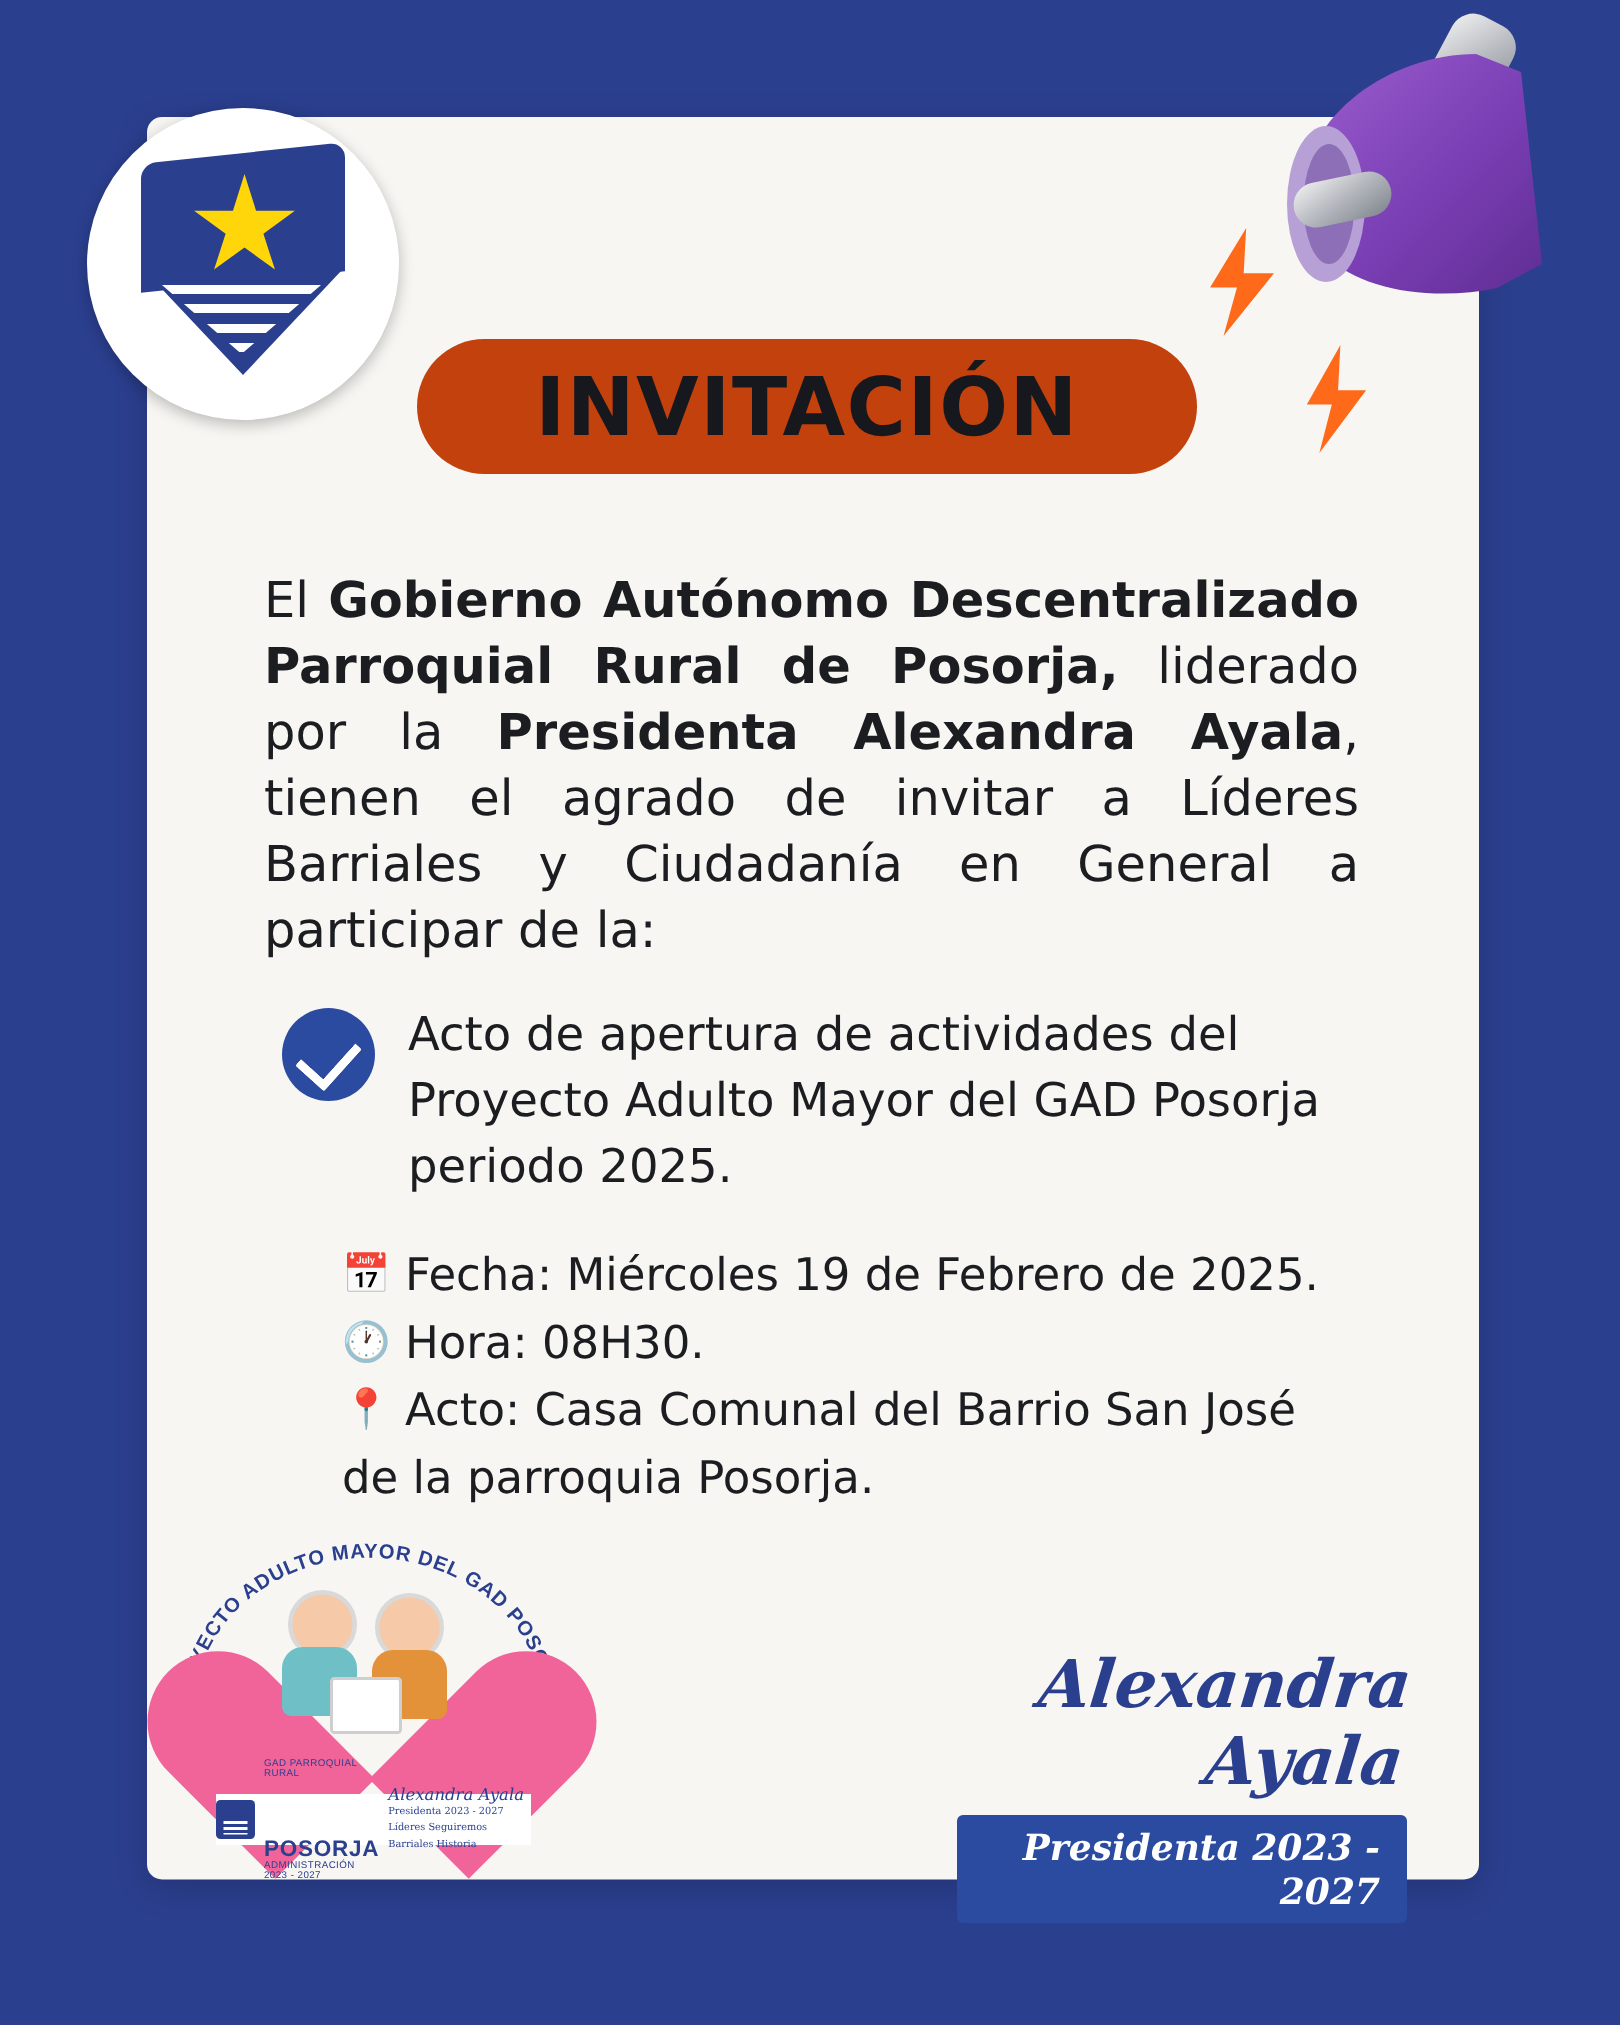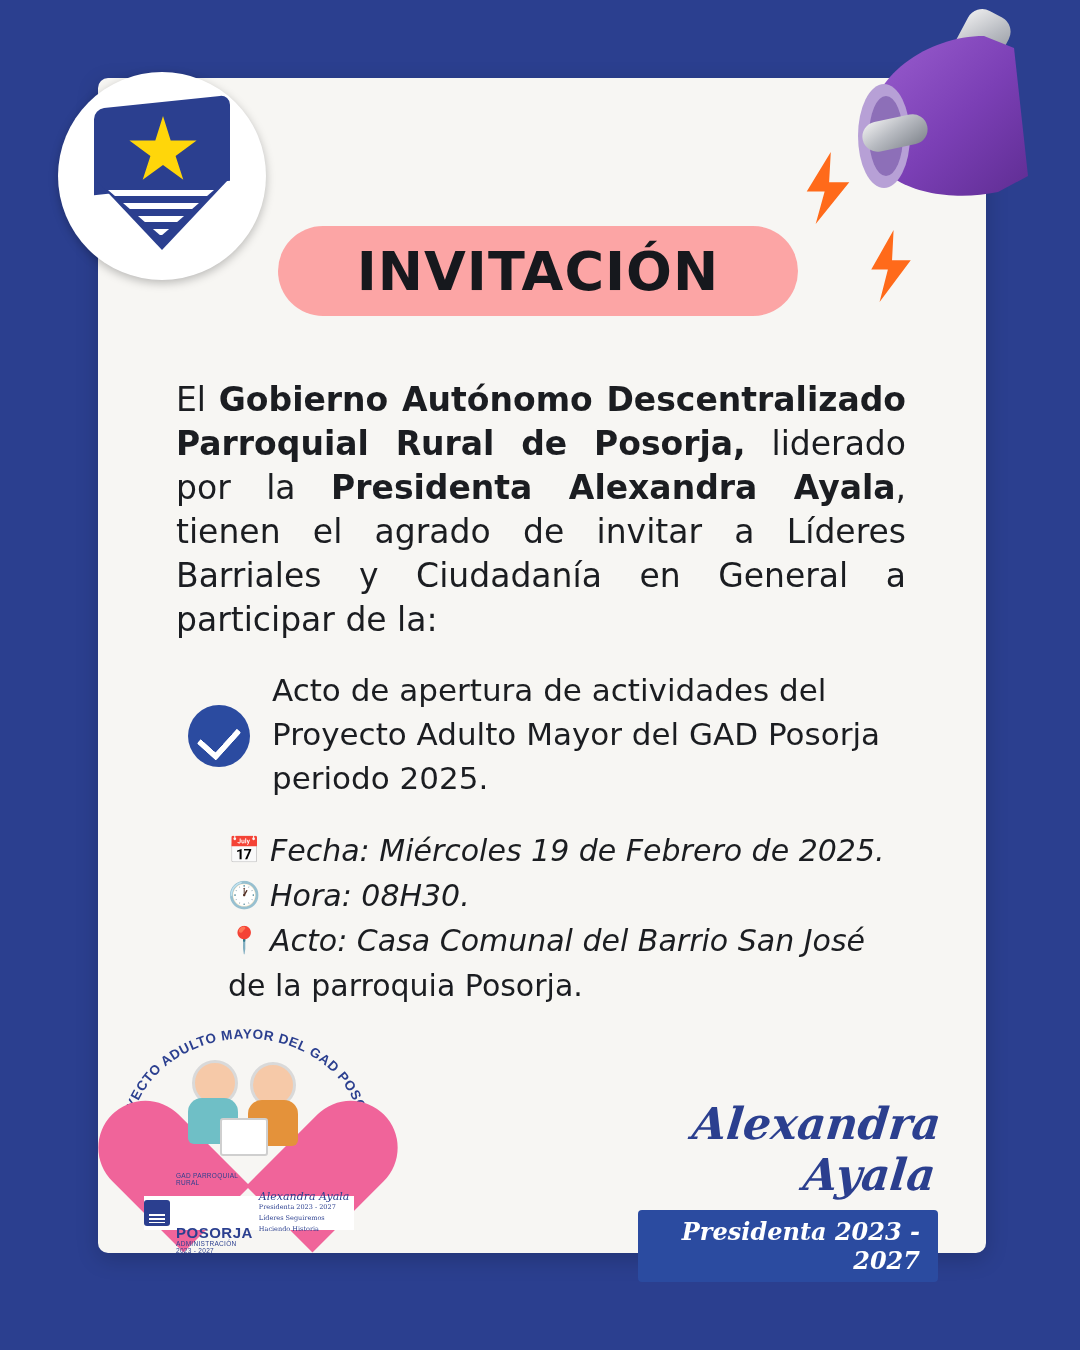--- a/index.html
+++ b/index.html
@@ -99,21 +99,21 @@
   .bolt-1 { left: 800px; top: 152px; width: 56px; height: 72px; z-index: 6; }
   .bolt-2 { left: 865px; top: 230px; width: 52px; height: 72px; z-index: 6; }
 
   
   .title-pill {
     position: absolute;
     left: 180px;
     top: 148px;
     width: 520px;
     height: 90px;
-    background: #fca5a5;
+    background: #c2410c;
     border-radius: 46px;
     display: flex;
     align-items: center;
     justify-content: center;
   }
   .title-pill span {
     font-size: 54px;
     font-weight: bold;
     letter-spacing: 1px;
     color: #16181d;
@@ -135,21 +135,21 @@
   .intro b { font-weight: bold; }
 
   
   .check-row {
     position: absolute;
     left: 90px;
     top: 590px;
     width: 720px;
     display: flex;
     gap: 22px;
-    align-items: center;
+    align-items: flex-start;
   }
   .check-icon {
     flex: 0 0 auto;
     width: 62px;
     height: 62px;
     border-radius: 50%;
     background: #2b4ba0;
     position: relative;
     margin-top: 4px;
   }
@@ -188,21 +188,21 @@
     align-items: flex-start;
     gap: 12px;
   }
   .detail-line .glyph {
     width: 30px;
     flex: 0 0 auto;
     font-size: 26px;
     line-height: 45px;
     text-align: center;
   }
-  .detail-line .txt { flex: 1 1 auto; font-style: italic; }
+  .detail-line .txt { flex: 1 1 auto; }
   .detail-sub { }
 
   
   .project-logo {
     position: absolute;
     left: 18px;
     top: 930px;
     width: 260px;
     height: 220px;
   }
@@ -402,21 +402,21 @@
     <div class="posorja-bar">
       <div class="posorja-flag"></div>
       <div>
         <div class="posorja-sub">GAD PARROQUIAL RURAL</div>
         <div class="posorja-name">POSORJA</div>
         <div class="posorja-sub">ADMINISTRACIÓN 2023 - 2027</div>
       </div>
       <div class="posorja-right">
         <span>Alexandra Ayala</span>
         <small>Presidenta 2023 - 2027</small>
-        <small>Líderes Seguiremos Haciendo Historia</small>
+        <small>Líderes Seguiremos Barriales Historia</small>
       </div>
     </div>
   </div>
 
   <div class="signature">
     <div class="sig-name">Alexandra Ayala</div>
     <div class="sig-badge">Presidenta 2023 - 2027</div>
   </div>
 
 </div>

